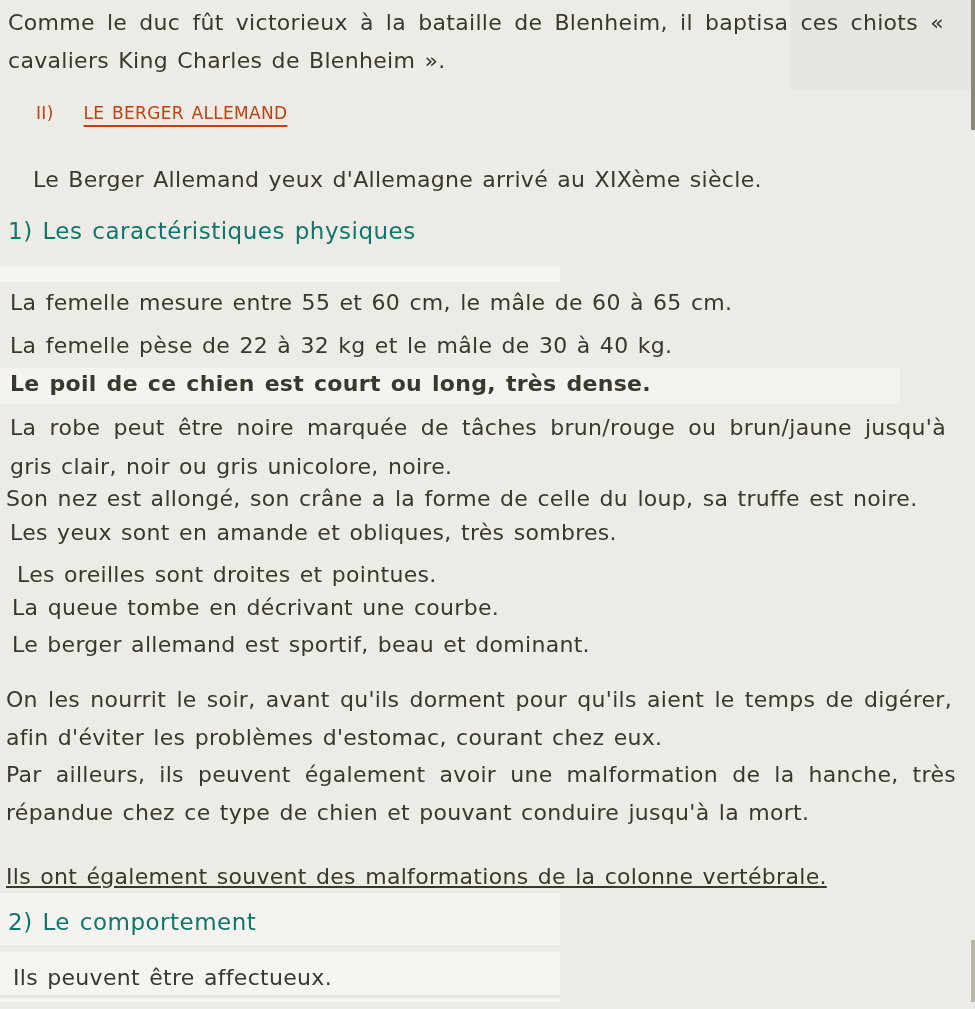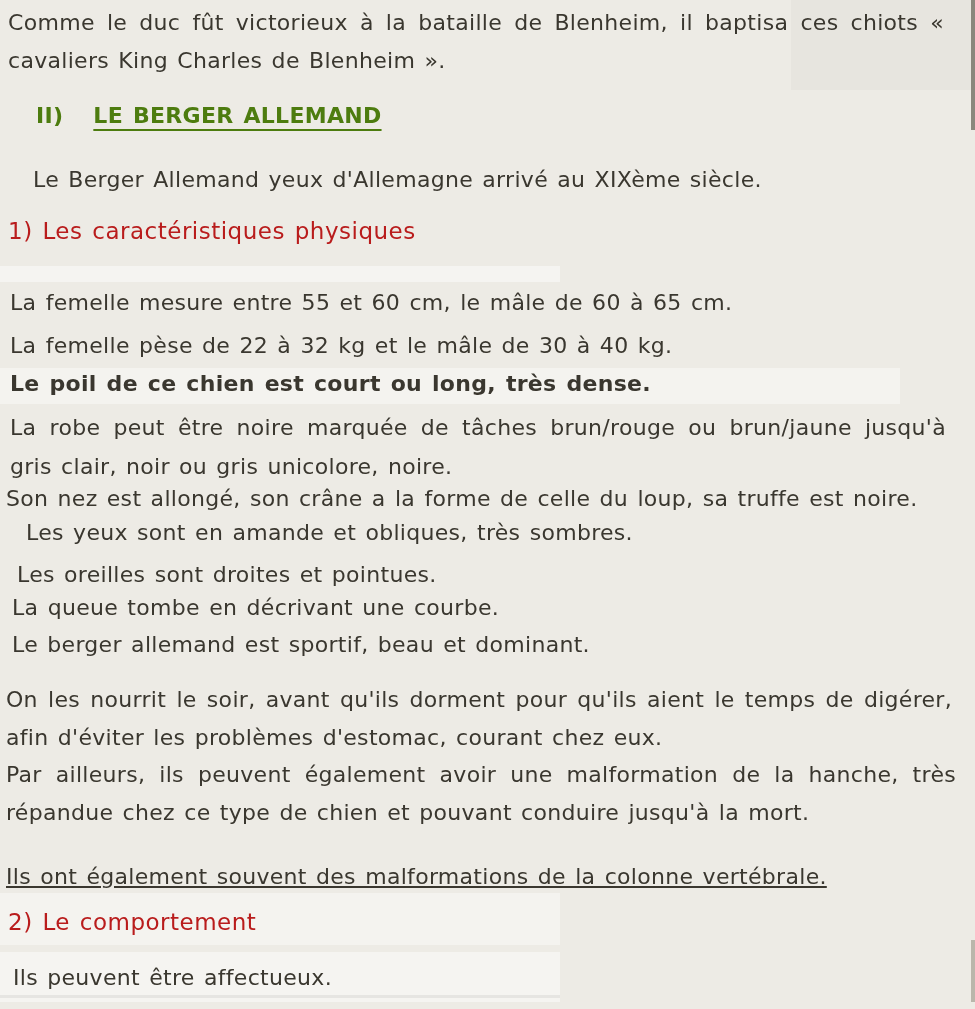--- a/index.html
+++ b/index.html
@@ -26,32 +26,32 @@
   .strip-d { left: 0; top: 952px; width: 560px; height: 50px; background: rgba(255,255,255,0.45); }
   .strip-e { left: 0; top: 995px; width: 560px; height: 3px; background: rgba(0,0,0,0.06); }
   .edge-right-top { right: 0; top: 0; width: 4px; height: 130px; background: #8a877c; }
   .edge-right-bottom { right: 0; top: 940px; width: 4px; height: 62px; background: #b9b6ab; }
   .shade-top-right { right: 4px; top: 0; width: 180px; height: 90px; background: rgba(0,0,0,0.025); }
 
   .line { position: absolute; white-space: nowrap; }
   .para { position: absolute; text-align: justify; text-align-last: left; white-space: normal; }
 
   .intro        { left: 8px;  top: 4px;   width: 936px; line-height: 38px; }
-  .heading      { left: 36px; top: 103px; color: #4d7c0f; font-weight: bold; font-size: 22px; }
+  .heading      { left: 36px; top: 103px; color: #c2410c; font-weight: normal; font-size: 17px; }
   .heading .numeral { margin-right: 30px; }
   .heading .title   { text-decoration: underline; text-decoration-thickness: 2px; text-underline-offset: 6px; }
   .origin       { left: 33px; top: 167px; }
-  .sub-title    { color: #b91c1c; font-size: 23px; letter-spacing: 0.5px; }
+  .sub-title    { color: #0f766e; font-size: 23px; letter-spacing: 0.5px; }
   .sub1         { left: 8px;  top: 218px; }
   .l-taille     { left: 10px; top: 290px; }
   .l-poids      { left: 10px; top: 333px; }
   .l-poil       { left: 10px; top: 371px; font-weight: bold; }
   .p-robe       { left: 10px; top: 408px; width: 936px; line-height: 39px; }
   .l-nez        { left: 6px;  top: 486px; }
-  .l-yeux       { left: 10px; top: 520px; margin-left: 16px; }
+  .l-yeux       { left: 10px; top: 520px; }
   .l-oreilles   { left: 10px; top: 562px; margin-left: 7px; }
   .l-queue      { left: 12px; top: 595px; }
   .l-sportif    { left: 12px; top: 632px; }
   .p-nourriture { left: 6px;  top: 681px; width: 946px; line-height: 38px; }
   .p-hanche     { left: 6px;  top: 756px; width: 950px; line-height: 38px; }
   .l-colonne    { left: 6px;  top: 864px; text-decoration: underline; }
   .sub2         { left: 8px;  top: 909px; }
   .l-affectueux { left: 6px;  top: 965px; margin-left: 7px; }
 </style>
 </head>

